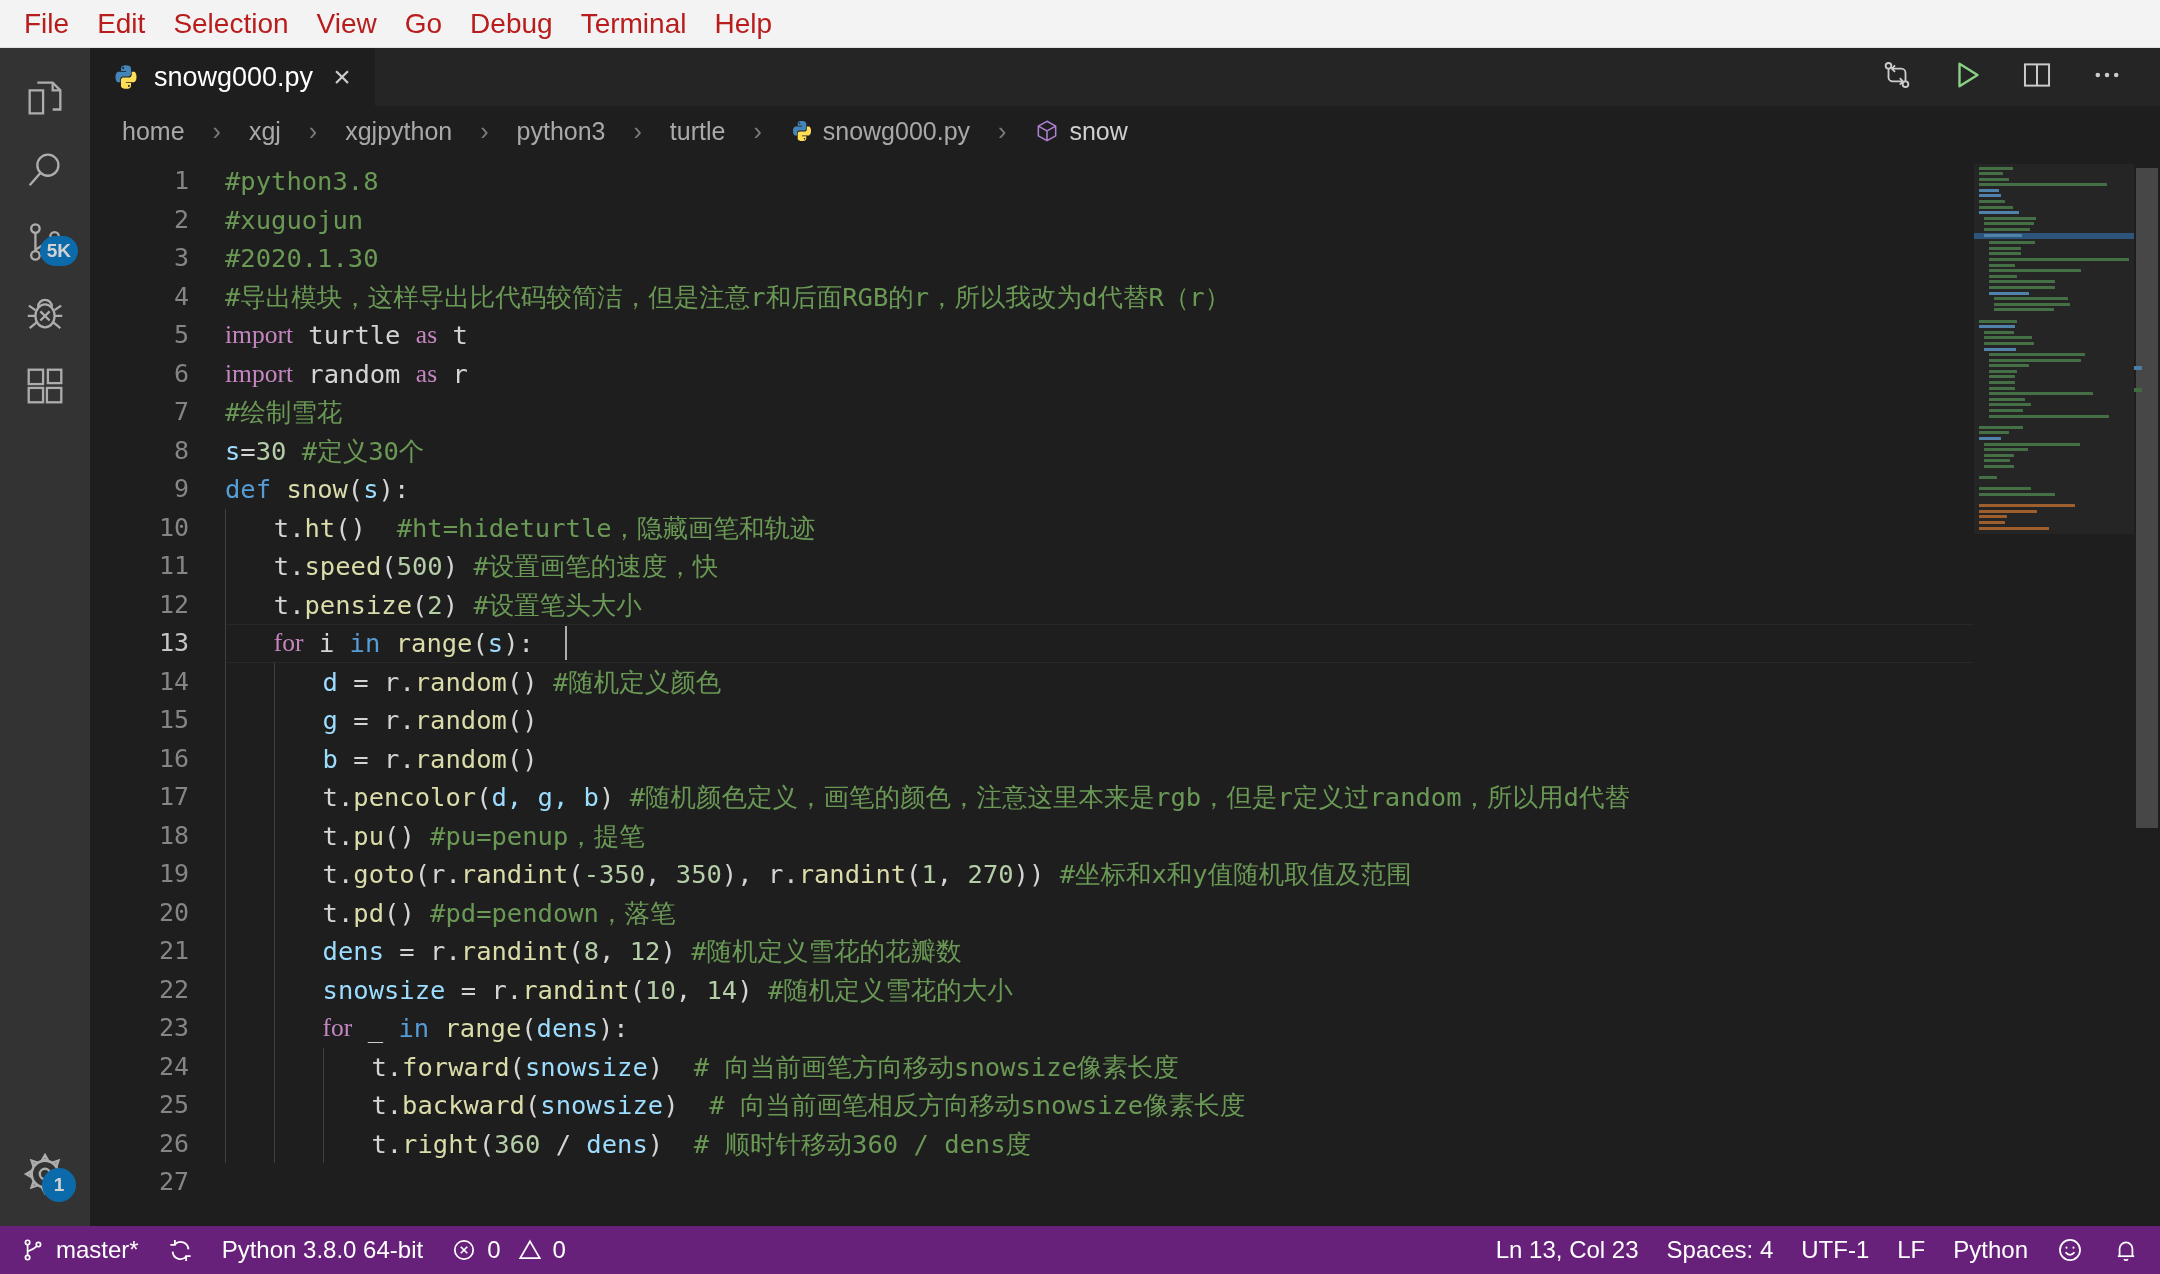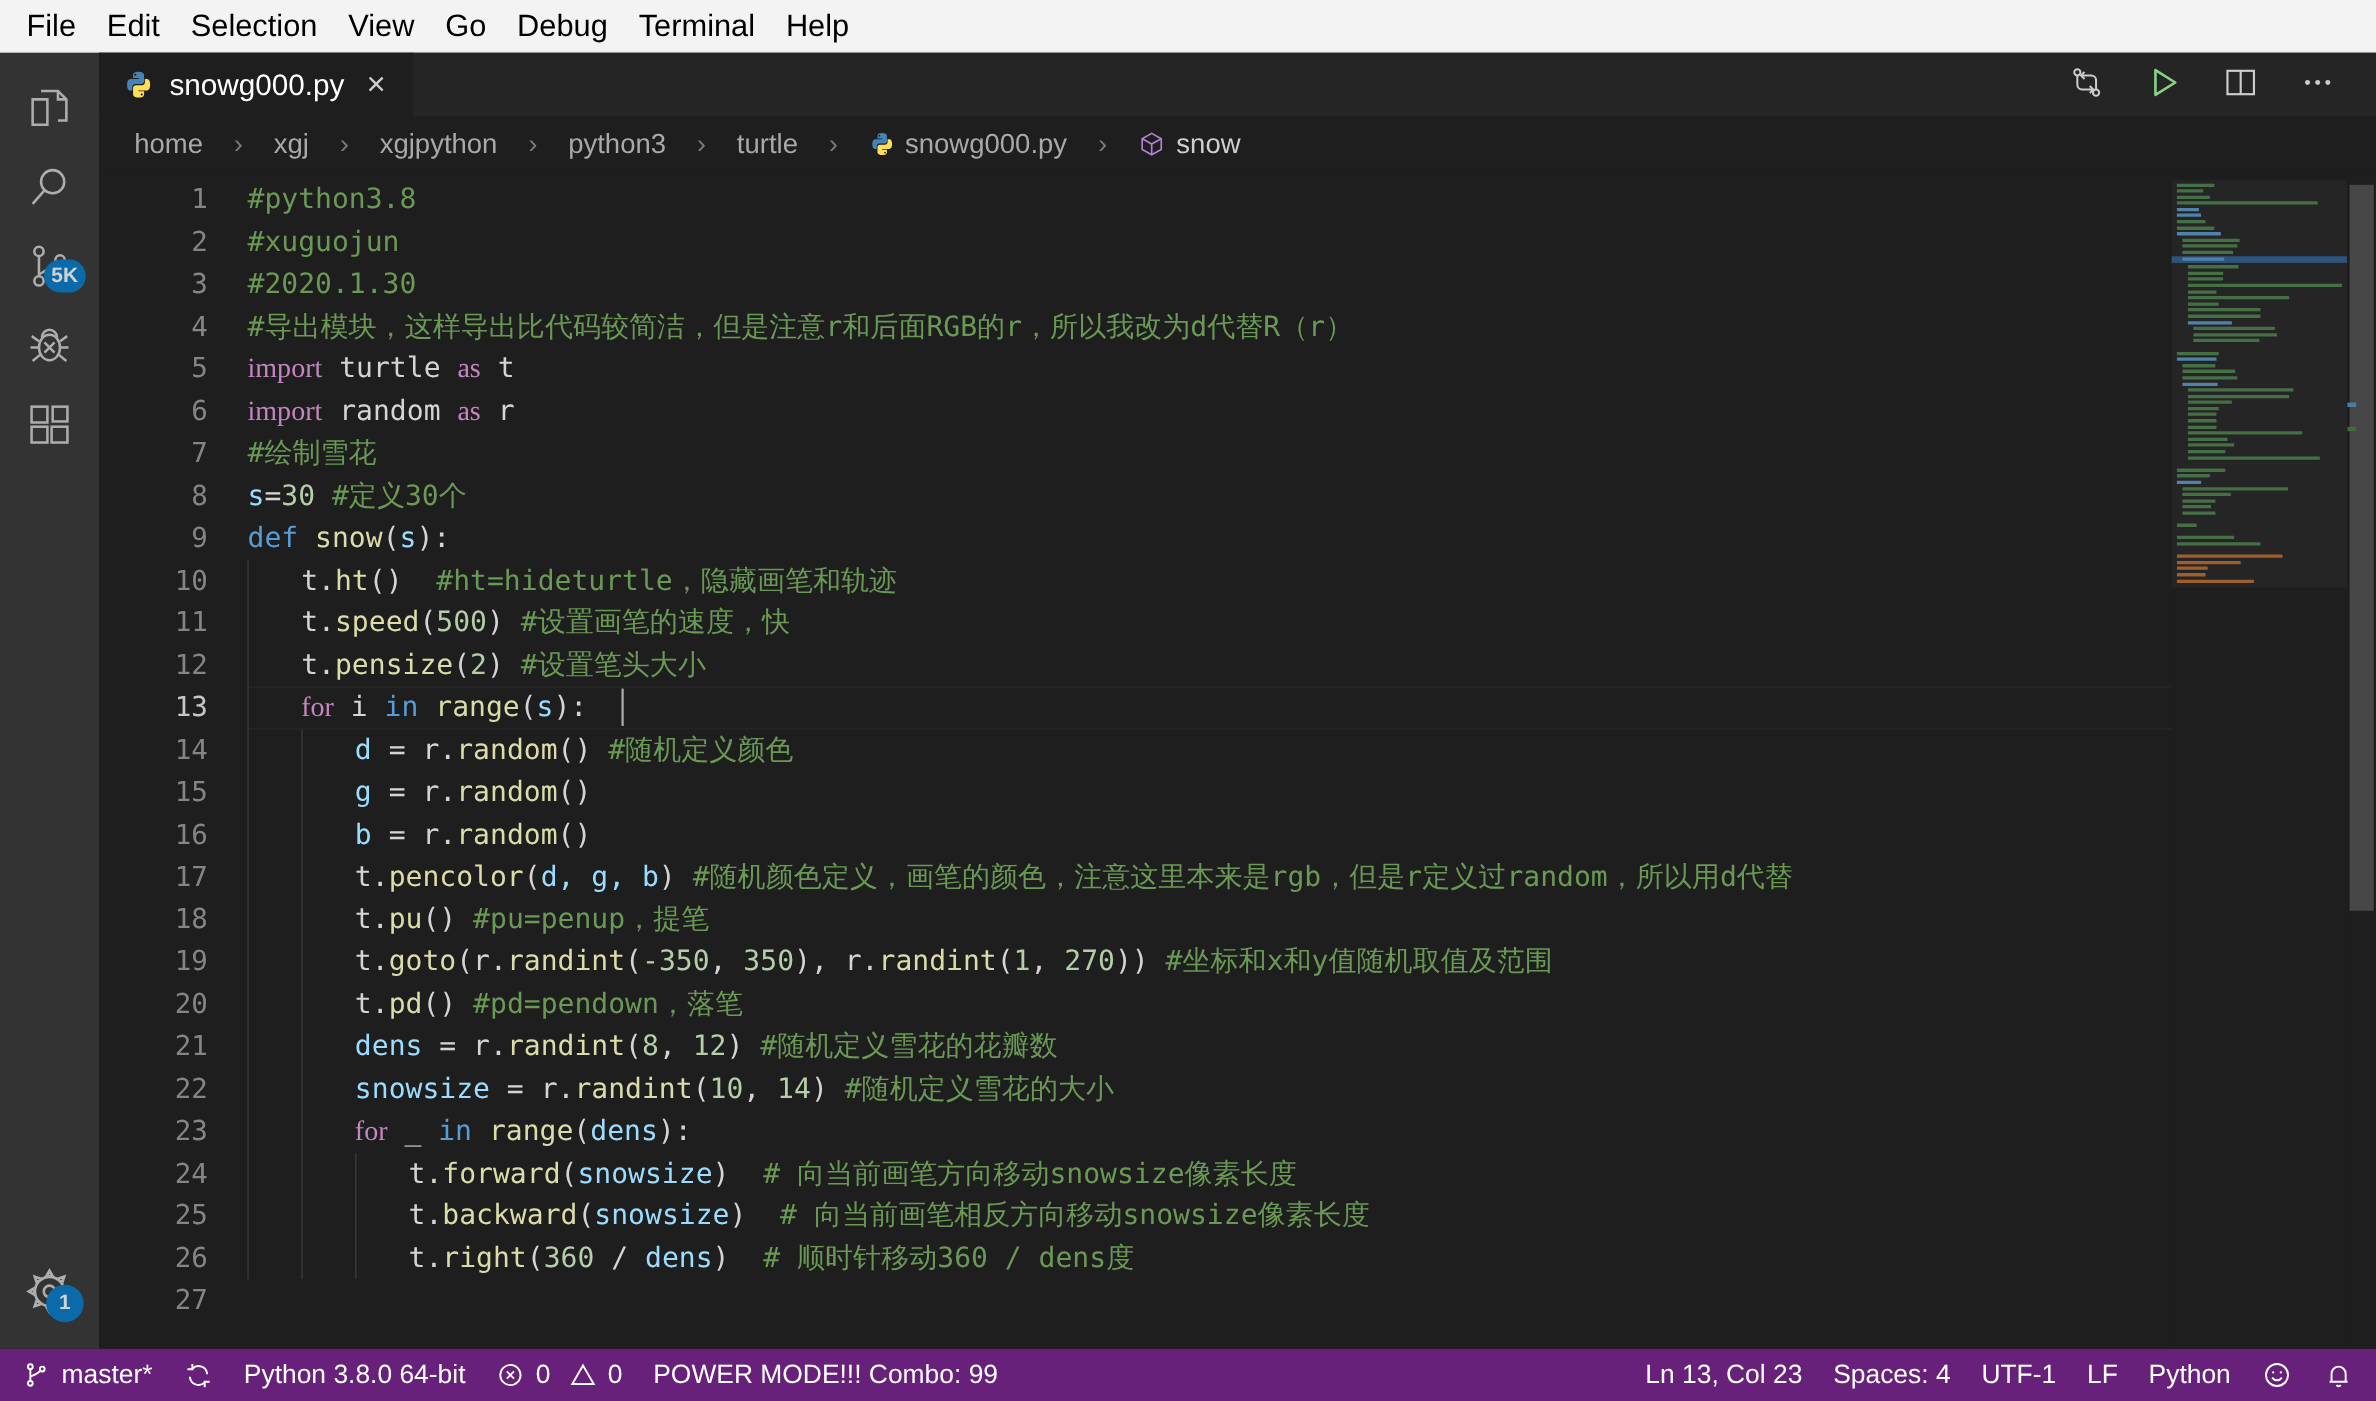--- a/index.html
+++ b/index.html
@@ -13,21 +13,21 @@
 
   
   .menubar {
     height: 48px; min-height: 48px;
     background: #f3f3f3;
     display: flex; align-items: center;
     padding-left: 10px;
     border-bottom: 1px solid #e0e0e0;
   }
   .menu-item {
-    color: #000000;
+    color: #b91c1c;
     font-size: 28px;
     padding: 2px 14px;
     line-height: 40px;
     white-space: nowrap;
     cursor: default;
   }
 
   
   .bodyrow { flex: 1; display: flex; min-height: 0; }
 
@@ -674,23 +674,20 @@
         </svg>
       </span>
       <span>0</span>
       <span class="sb-ico" style="margin-left:6px">
         <svg width="26" height="26" viewBox="0 0 24 24" fill="none" stroke="#ffffff" stroke-width="1.6">
           <path d="M12 4 21 19.5H3z"></path>
         </svg>
       </span>
       <span>0</span>
     </div>
-    <div class="sb-item">
-      <span>POWER MODE!!! Combo: 99</span>
-    </div>
 
     <div class="sb-right">
       <div class="sb-item">
         <span>Ln 13, Col 23</span>
       </div>
       <div class="sb-item">
         <span>Spaces: 4</span>
       </div>
       <div class="sb-item">
         <span>UTF-1</span>

